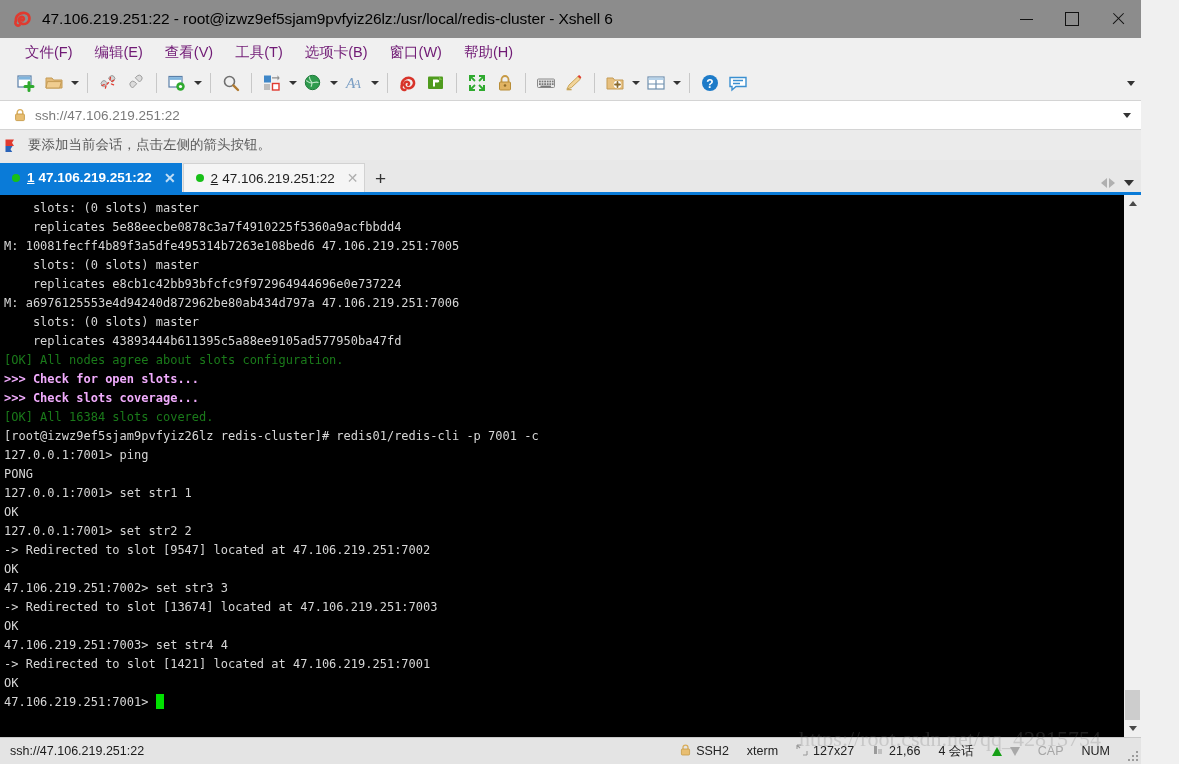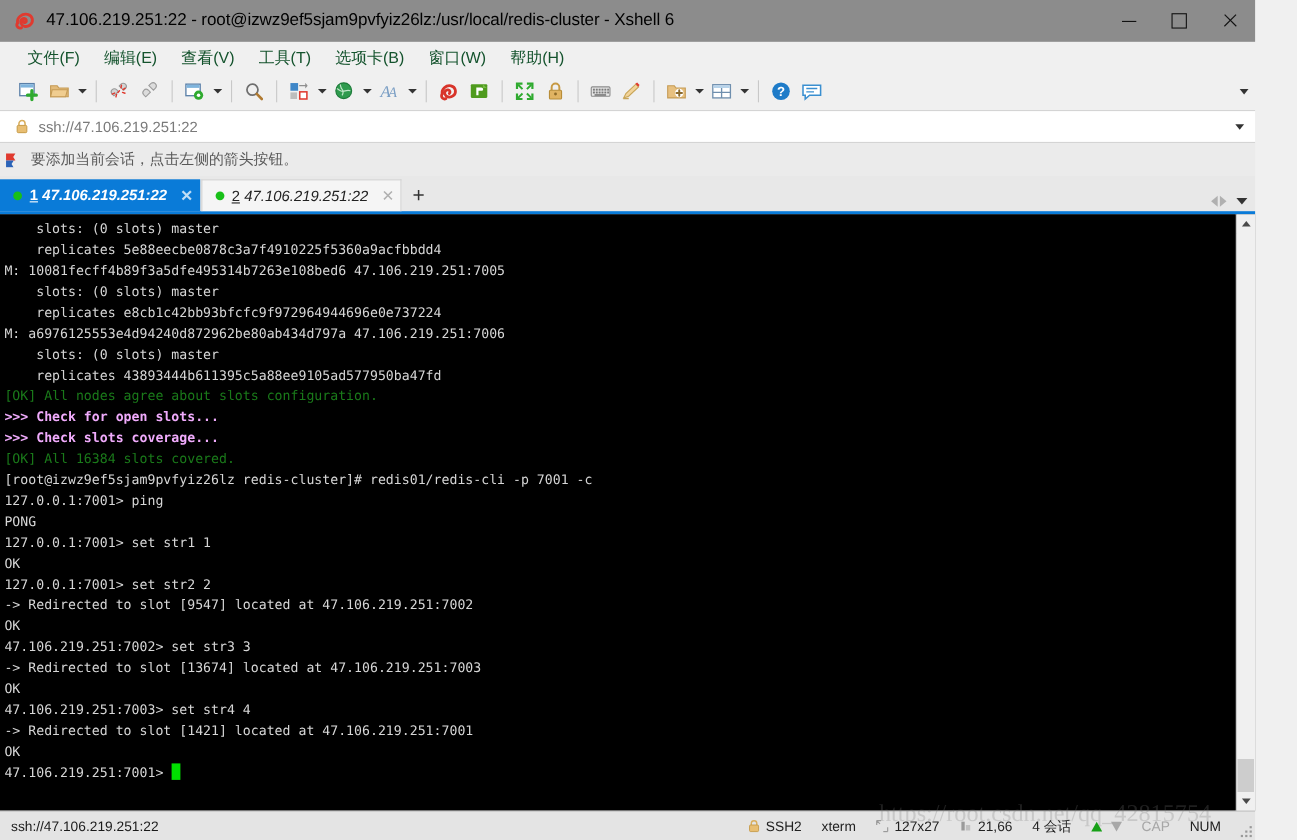--- a/index.html
+++ b/index.html
@@ -61,21 +61,21 @@
   
   .menubar {
     height: 28px; flex: 0 0 28px;
     background: #f0f0f0;
     display: flex; align-items: center;
     padding-left: 14px;
     border-bottom: none;
   }
   .menu-item {
     font-size: 14.5px;
-    color: #14532d;
+    color: #701a75;
     padding: 3px 11px;
     white-space: nowrap;
     cursor: default;
   }
 
   
   .toolbar {
     height: 34px; flex: 0 0 34px;
     background: #f0f0f0;
     display: flex; align-items: center;
@@ -157,21 +157,21 @@
     position: relative;
     max-width: 230px;
   }
   .tab.active { background: #0a7bd8; color: #fff; font-weight: bold; }
   .tab.inactive { background: #f5f5f5; color: #222; border: 1px solid #d2d2d2; border-bottom: none; height: 28px;}
   .tab-dot {
     width: 8px; height: 8px; border-radius: 50%; background: #18c018;
     margin-right: 7px; flex: 0 0 8px;
   }
   .tab-num { text-decoration: underline; margin-right: 4px; }
-  .tab-label { white-space: nowrap; font-style: italic; }
+  .tab-label { white-space: nowrap; }
   .tab-close {
     margin-left: 12px; font-size: 14px; line-height: 1;
     opacity: .75;
   }
   .tab.inactive .tab-close { color: #999; }
   .tab-new {
     width: 22px; height: 24px; margin-left: 3px; margin-bottom: 2px;
     display: flex; align-items: center; justify-content: center;
     font-size: 19px; color: #333; line-height: 1;
   }
@@ -258,21 +258,21 @@
     font-size: 12.5px; color: #222;
   }
   .sb-left {
     padding-left: 10px; color: #1a1a1a; font-size: 12.5px;
     flex: 0 0 auto;
   }
   .sb-right {
     position: absolute; right: 22px; top:0; height: 26px;
     display: flex; align-items: center; gap: 0px;
   }
-  .sb-cell { display: flex; align-items: center; padding: 0 9px; white-space: nowrap; }
+  .sb-cell { display: flex; align-items: flex-start; padding: 0 9px; white-space: nowrap; }
   .sb-lock { width: 11px; height: 12px; position: relative; margin-right: 5px; }
   .sb-dim { color: #a6a6a6; }
   .up-arrow { width:0;height:0;border-left:5px solid transparent;border-right:5px solid transparent;border-bottom:9px solid #17a017;}
   .dn-arrow { width:0;height:0;border-left:5px solid transparent;border-right:5px solid transparent;border-top:9px solid #a8a8a8;}
   .grip {
     position:absolute; right:3px; bottom:3px; width:12px; height:12px;
   }
   .grip i {
     position:absolute; width:2px; height:2px; background:#9a9a9a;
   }

